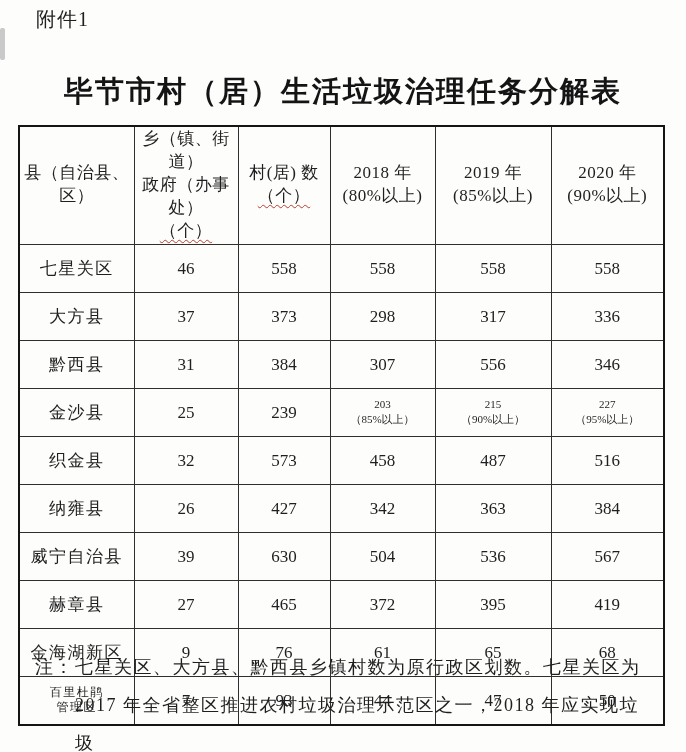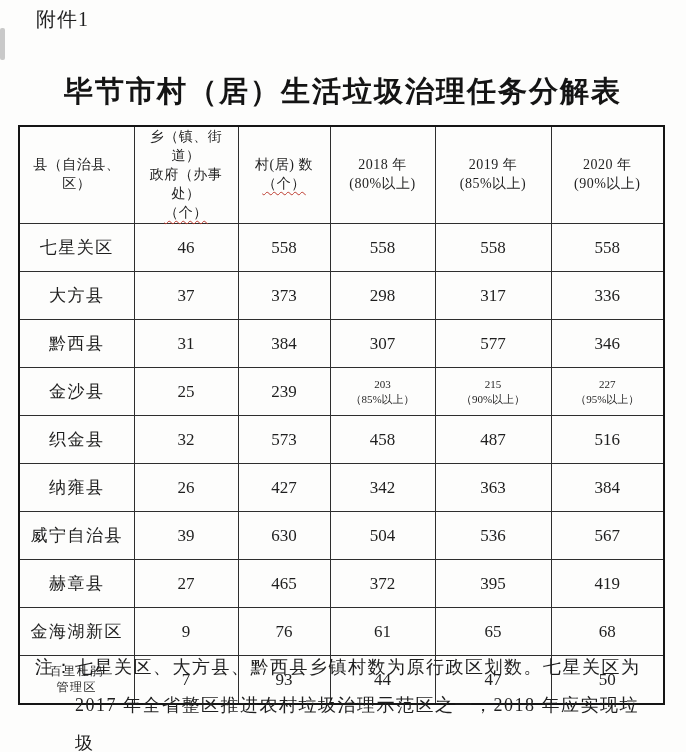--- a/index.html
+++ b/index.html
@@ -61,21 +61,21 @@
   .task-table th, .task-table td {
     border: 1px solid #2e2e2e;
     text-align: center;
     vertical-align: middle;
     padding: 1px 2px;
     white-space: pre-line;
   }
   .task-table thead th {
     height: 59px;
     font-weight: normal;
-    font-size: 14px;
+    font-size: 17px;
     line-height: 1.35;
     letter-spacing: 0.5px;
   }
   .task-table tbody td {
     height: 45px;
     font-size: 17px;
     line-height: 1.25;
   }
   .task-table tbody td.county {
     letter-spacing: 1.5px;
@@ -160,21 +160,21 @@
           <td>373</td>
           <td>298</td>
           <td>317</td>
           <td>336</td>
         </tr>
         <tr>
           <td class="county">黔西县</td>
           <td>31</td>
           <td>384</td>
           <td>307</td>
-          <td>577</td>
+          <td>556</td>
           <td>346</td>
         </tr>
         <tr>
           <td class="county">金沙县</td>
           <td>25</td>
           <td>239</td>
           <td class="two-line">203
 （85%以上）</td>
           <td class="two-line">215
 （90%以上）</td>

